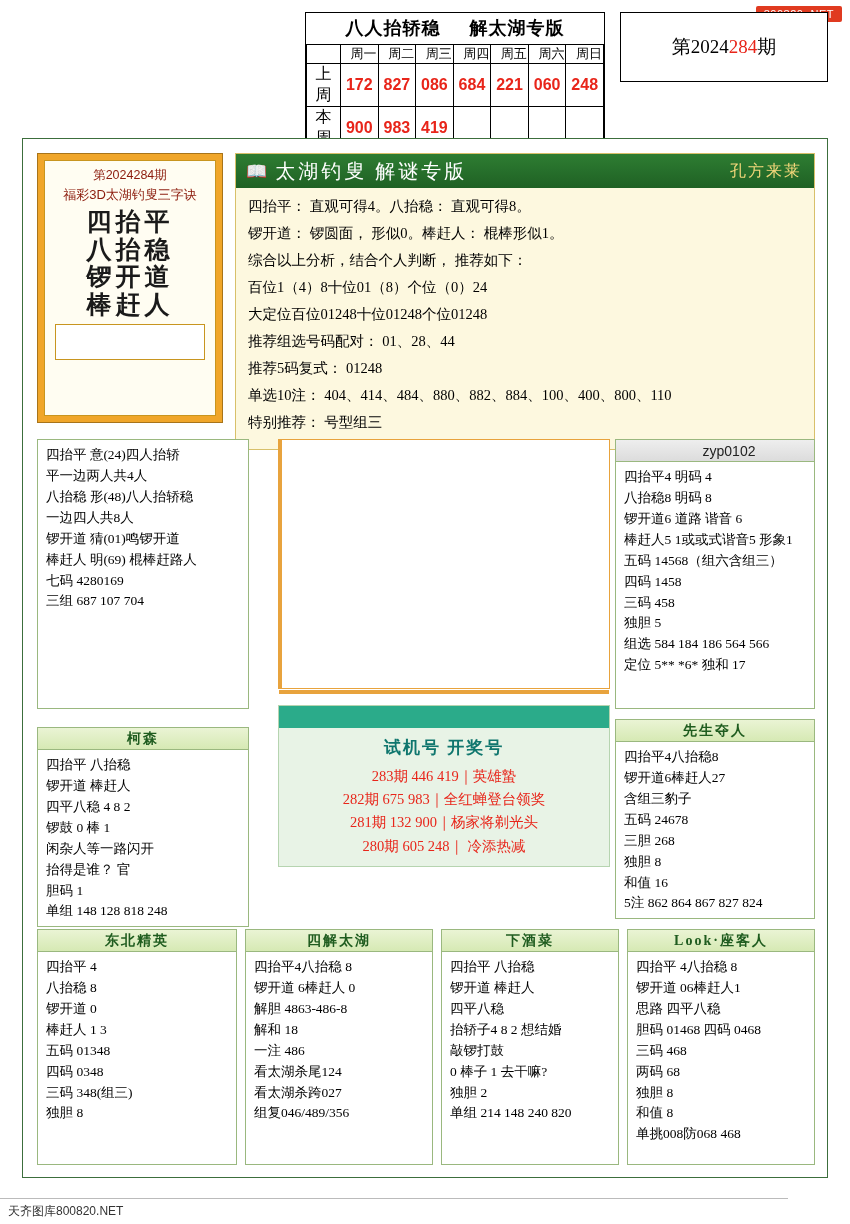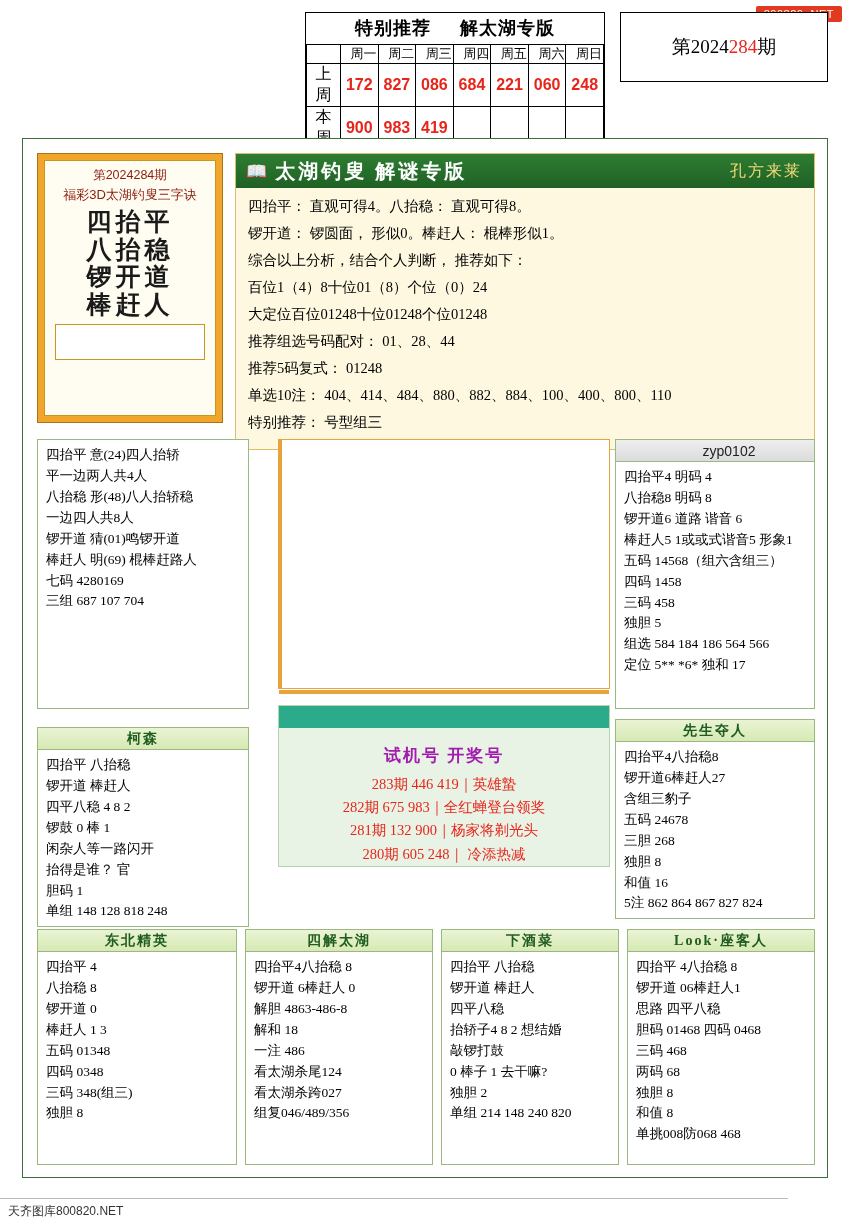--- a/index.html
+++ b/index.html
@@ -85,21 +85,21 @@
     border:1px solid #d8c06a; background:#fdf8df;
   }
   .mp-head {
     background:linear-gradient(#2e7d32,#1f6124);
     color:#fff; height:34px; display:flex; align-items:center;
     padding:0 10px; position:relative;
   }
   .mp-head .book { font-size:17px; margin-right:8px; }
   .mp-head .title {
     font-family:"Liberation Serif","DejaVu Serif",serif;
-    font-size:20px; font-weight:bold; letter-spacing:3px;
+    font-size:20px; font-weight:normal; letter-spacing:3px;
   }
   .mp-head .right {
     position:absolute; right:12px; color:#f3d77a; font-size:16px;
     font-family:"Liberation Serif","DejaVu Serif",serif; letter-spacing:2px;
   }
   .mp-body { padding:8px 12px 10px 12px; }
   .mp-body p {
     margin:0 0 6px 0; font-size:14.5px; line-height:1.45;
     font-family:"Liberation Serif","DejaVu Serif",serif;
   }
@@ -135,23 +135,23 @@
   .center-box .lbar { position:absolute; left:0; top:0; width:3px; height:100%; background:#e8a33d;}
   .center-box .bbar { position:absolute; left:0; bottom:-6px; width:100%; height:4px; background:#e8a33d;}
 
   
   .result-box {
     position:absolute; left:255px; top:566px; width:332px; height:162px;
     background:#e8f3e6; border:1px solid #b6d4b0;
   }
   .result-bar { height:22px; background:#2bab8a; }
   .result-title {
-    text-align:center; color:#a21caf; font-size:17px; font-weight:bold;
-    font-family:"Liberation Serif","DejaVu Serif",serif;
-    margin-top:16px; letter-spacing:2px;
+    text-align:center; color:#0f766e; font-size:17px; font-weight:bold;
+    font-family:"Liberation Serif","DejaVu Serif",serif;
+    margin-top:8px; letter-spacing:2px;
   }
   .result-rows { margin-top:6px; }
   .result-rows div {
     color:#e8251a; font-size:14.5px; text-align:center; line-height:1.6;
     font-family:"Liberation Serif","DejaVu Serif",serif;
   }
 
   
   .footer {
     position:absolute; left:0; bottom:4px; width:788px;
@@ -161,21 +161,21 @@
 </style>
 </head>
 <body>
 
 <div class="top-badge">800820. NET</div>
 
 <div class="header">
 
   <div class="week-box">
     <div class="week-title">
-      <span>特别推荐</span>
+      <span>八人抬轿稳</span>
       <span class="sep"></span>
       <span>解太湖专版</span>
     </div>
     <table class="week-table">
       <tbody>
           <tr>
         <th class="lbl-col"></th>
         <th>周一</th>
         <th>周二</th>
         <th>周三</th>

